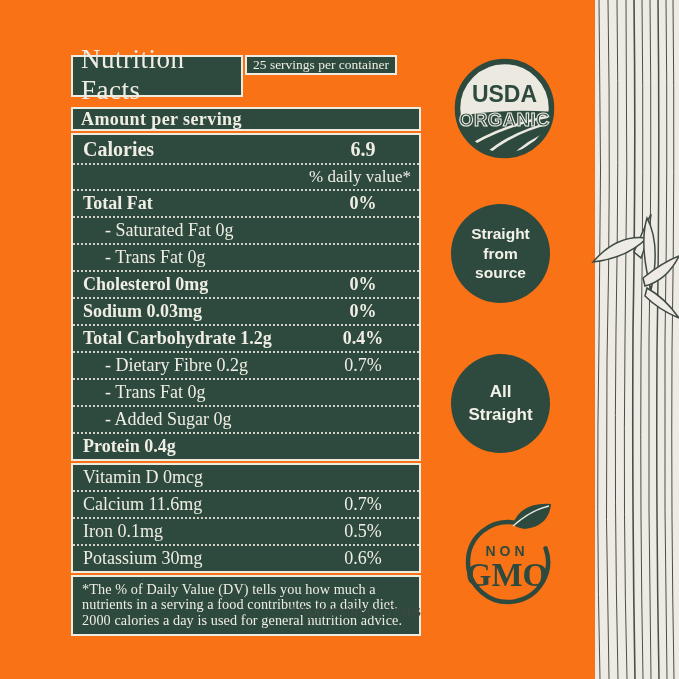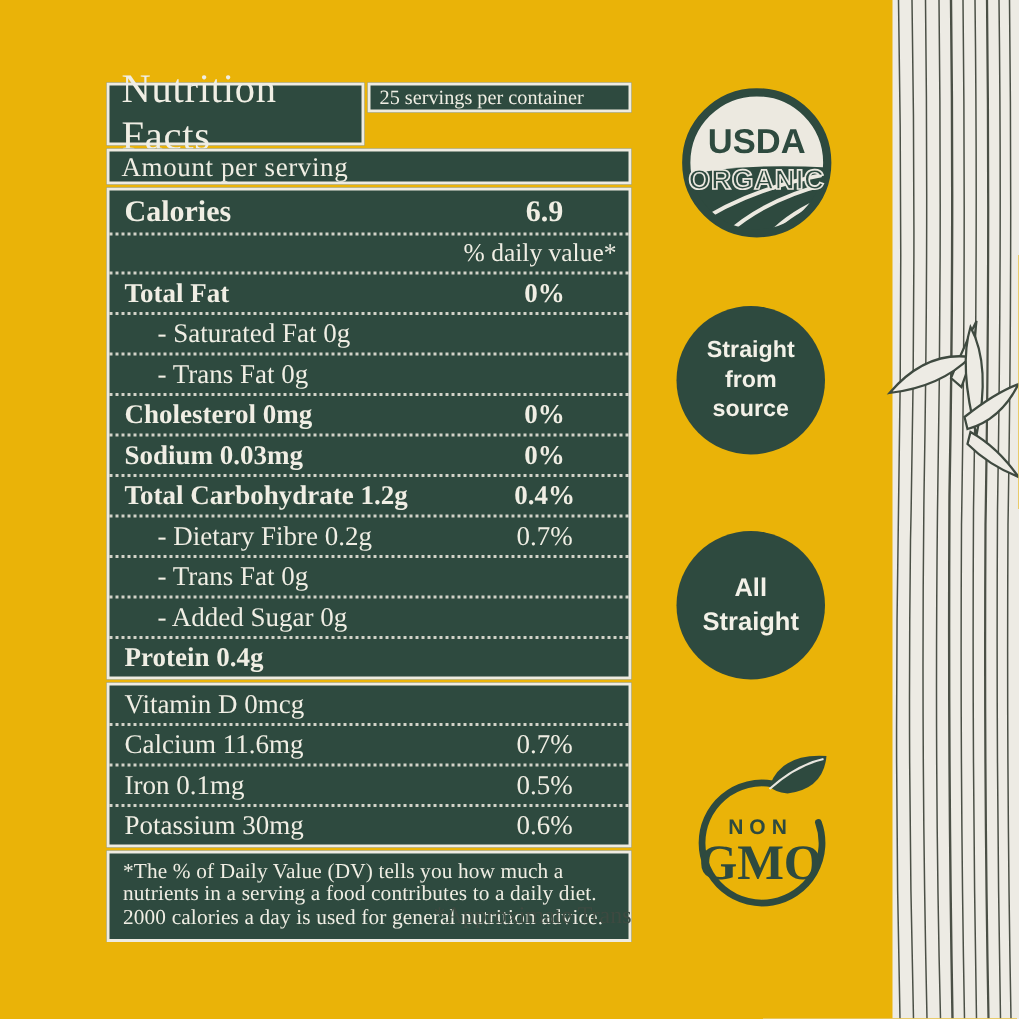--- a/index.html
+++ b/index.html
@@ -3,21 +3,21 @@
 <meta charset="utf-8">
 <style>
   html,body{margin:0;padding:0;}
   body{
     width:679px;height:679px;
     background:#e8e6df;
     font-family:"Liberation Serif", serif;
     position:relative;
     overflow:hidden;
   }
-  .canvas{position:absolute;inset:0;width:679px;height:679px;background:#eab308;}
+  .canvas{position:absolute;inset:0;width:679px;height:679px;background:#f97316;}
 
   
   .bamboo{position:absolute;top:0;right:0;width:90px;height:679px;}
 
   
   .label{
     position:absolute;left:71px;top:55px;width:350px;
     display:flex;flex-direction:column;gap:2px;
     color:#f0eee4;
   }
@@ -25,28 +25,28 @@
     background:#2e4a3f;
     border:2px solid #eeebe1;
     box-sizing:border-box;
   }
   .hdr{display:flex;gap:2px;background:transparent;border:none;padding:0;}
   .hdr-title{
     flex:0 0 172px;display:flex;align-items:center;
     background:#2e4a3f;border:2px solid #eeebe1;box-sizing:border-box;
     font-size:27px;letter-spacing:.5px;padding:2px 6px 4px 8px;height:42px;
   }
-  .hdr-right{flex:1;display:flex;flex-direction:column;gap:2px;}
+  .hdr-right{flex:1;display:flex;gap:2px;}
   .hdr-cell{
     background:#2e4a3f;border:2px solid #eeebe1;box-sizing:border-box;
     font-size:13.5px;padding:1px 6px;height:20px;display:flex;align-items:center;
   }
   .amount-bar{
     height:24px;display:flex;align-items:center;
-    font-weight:400;font-size:18px;padding:0 8px;letter-spacing:.4px;
+    font-weight:700;font-size:18px;padding:0 8px;letter-spacing:.4px;margin-top:8px;
   }
   .nrow{
     display:flex;align-items:center;justify-content:space-between;
     height:25px;padding:0 4px 0 10px;
     border-bottom:2px dotted rgba(238,235,225,.85);
     font-size:18px;
   }
   .nrow:last-child{border-bottom:none;}
   .nrow .val{flex:0 0 104px;text-align:center;}
   .nrow.bold{font-weight:700;}

